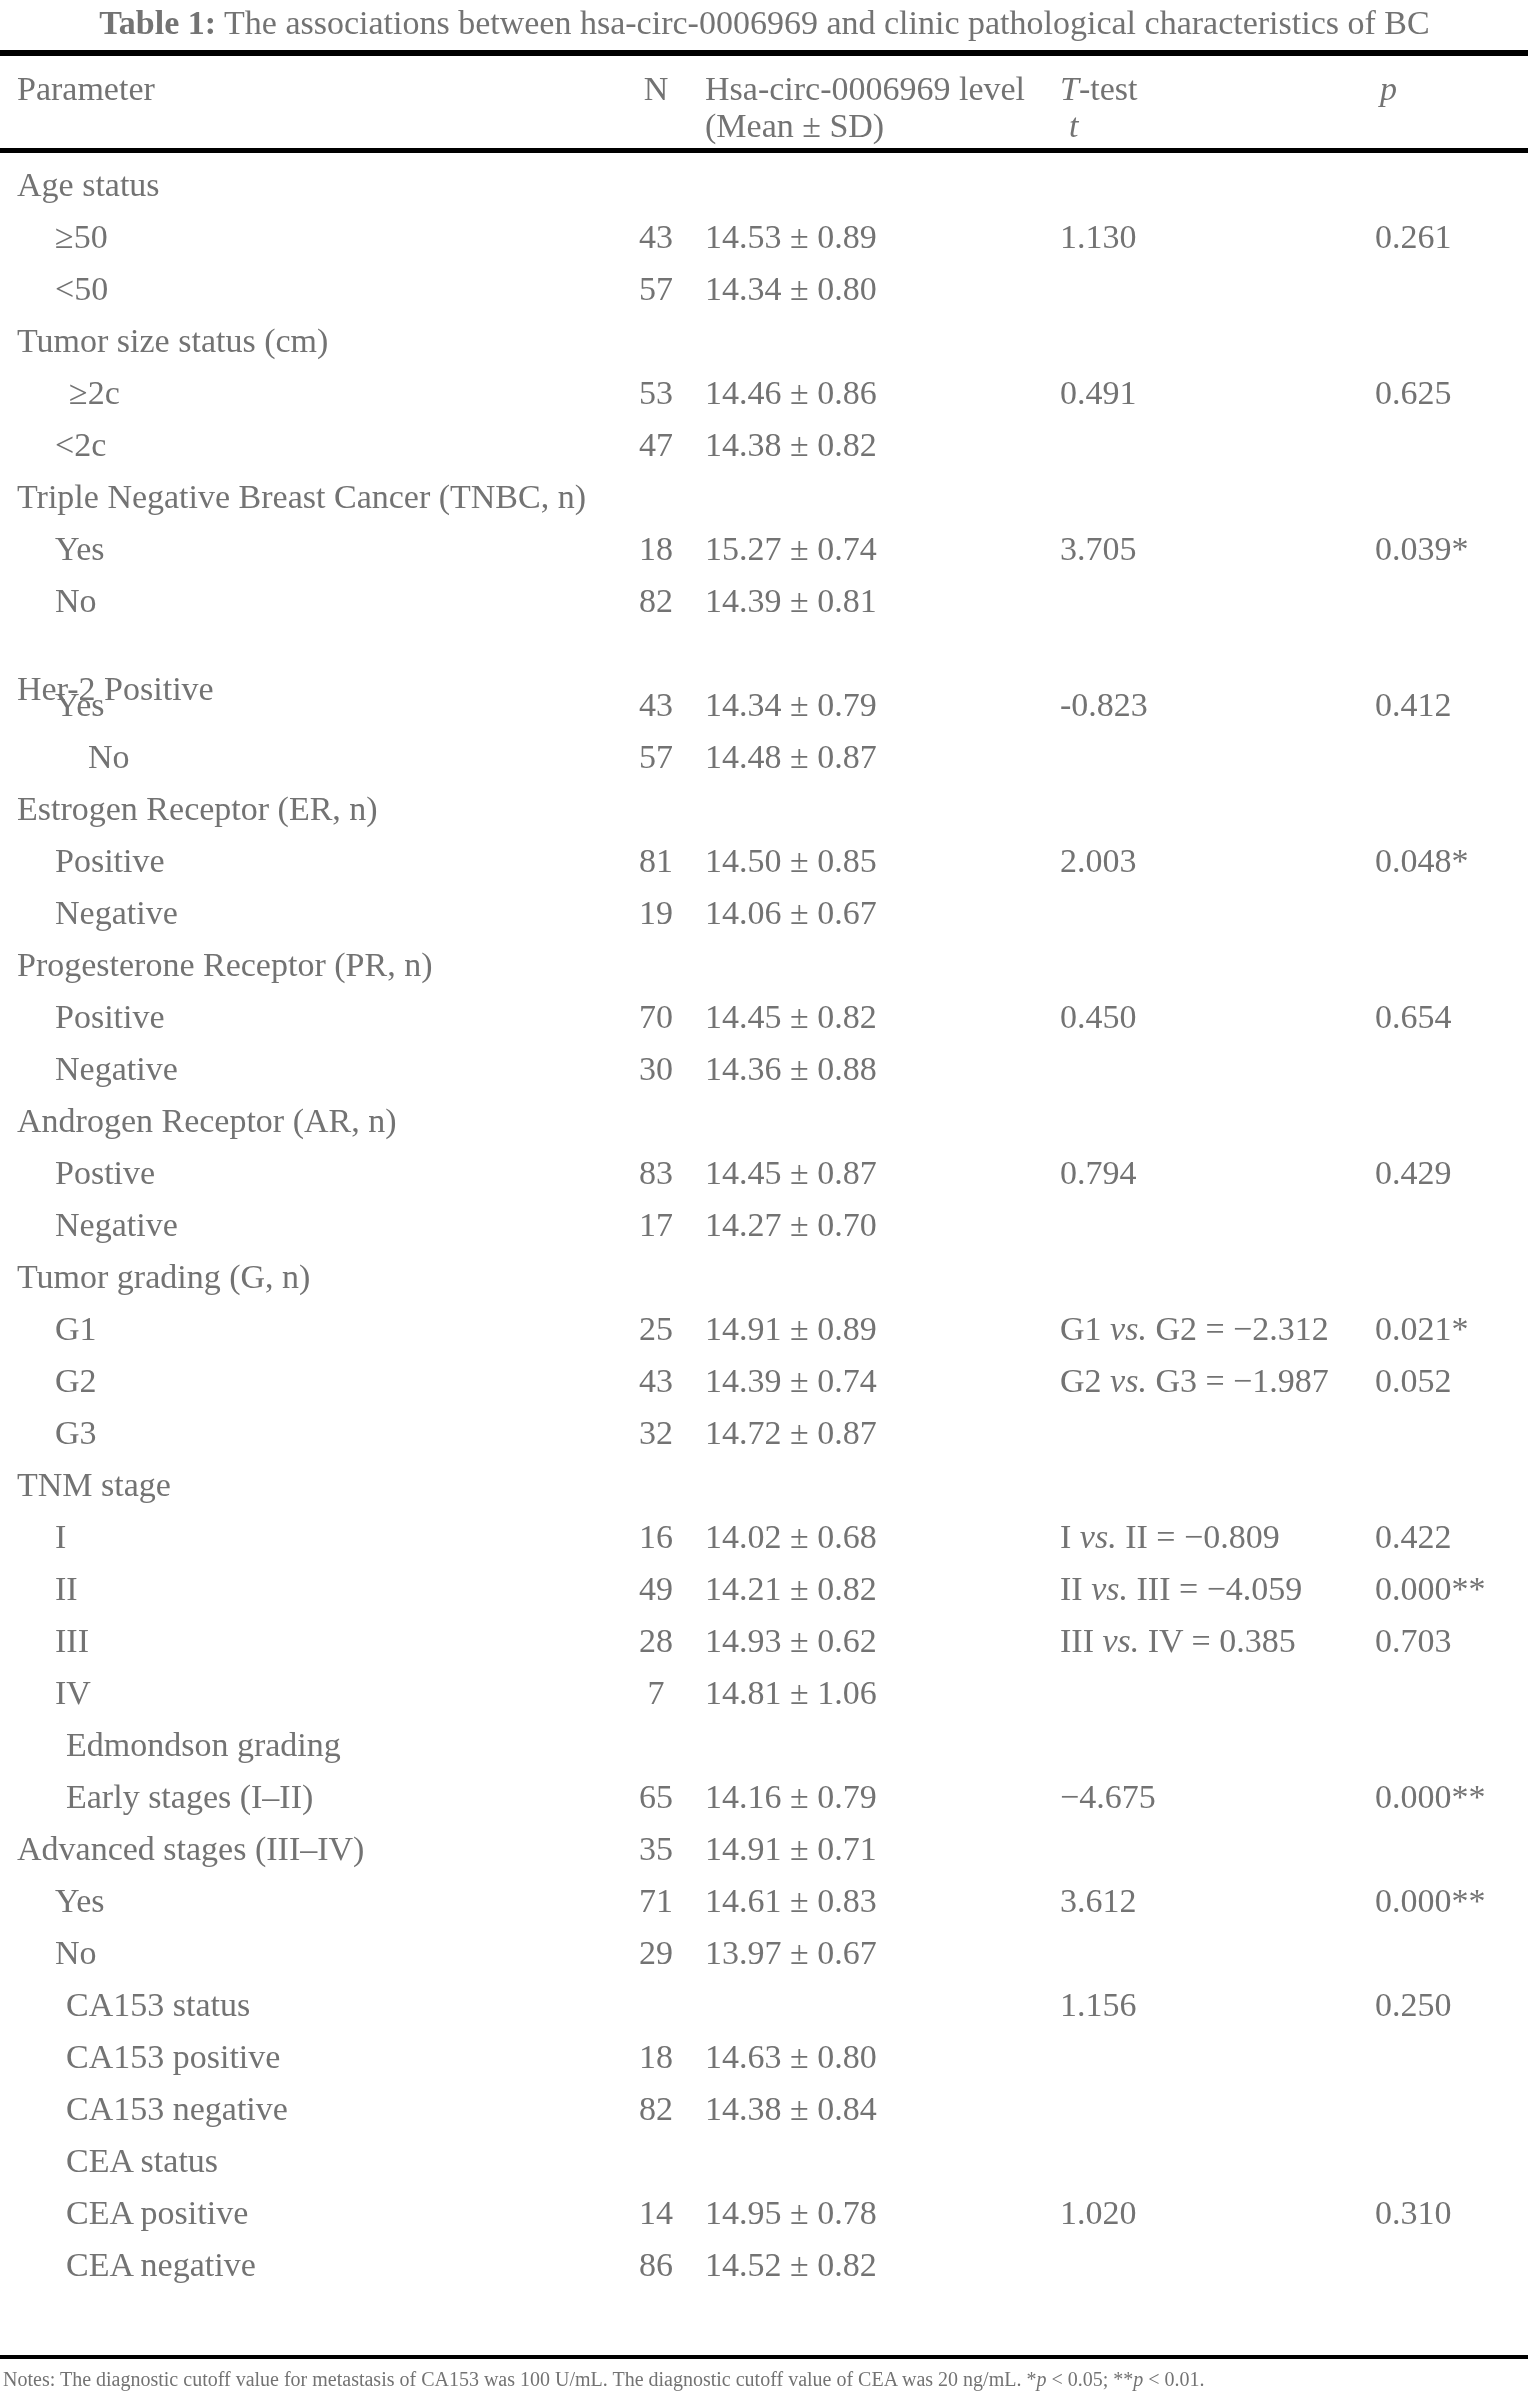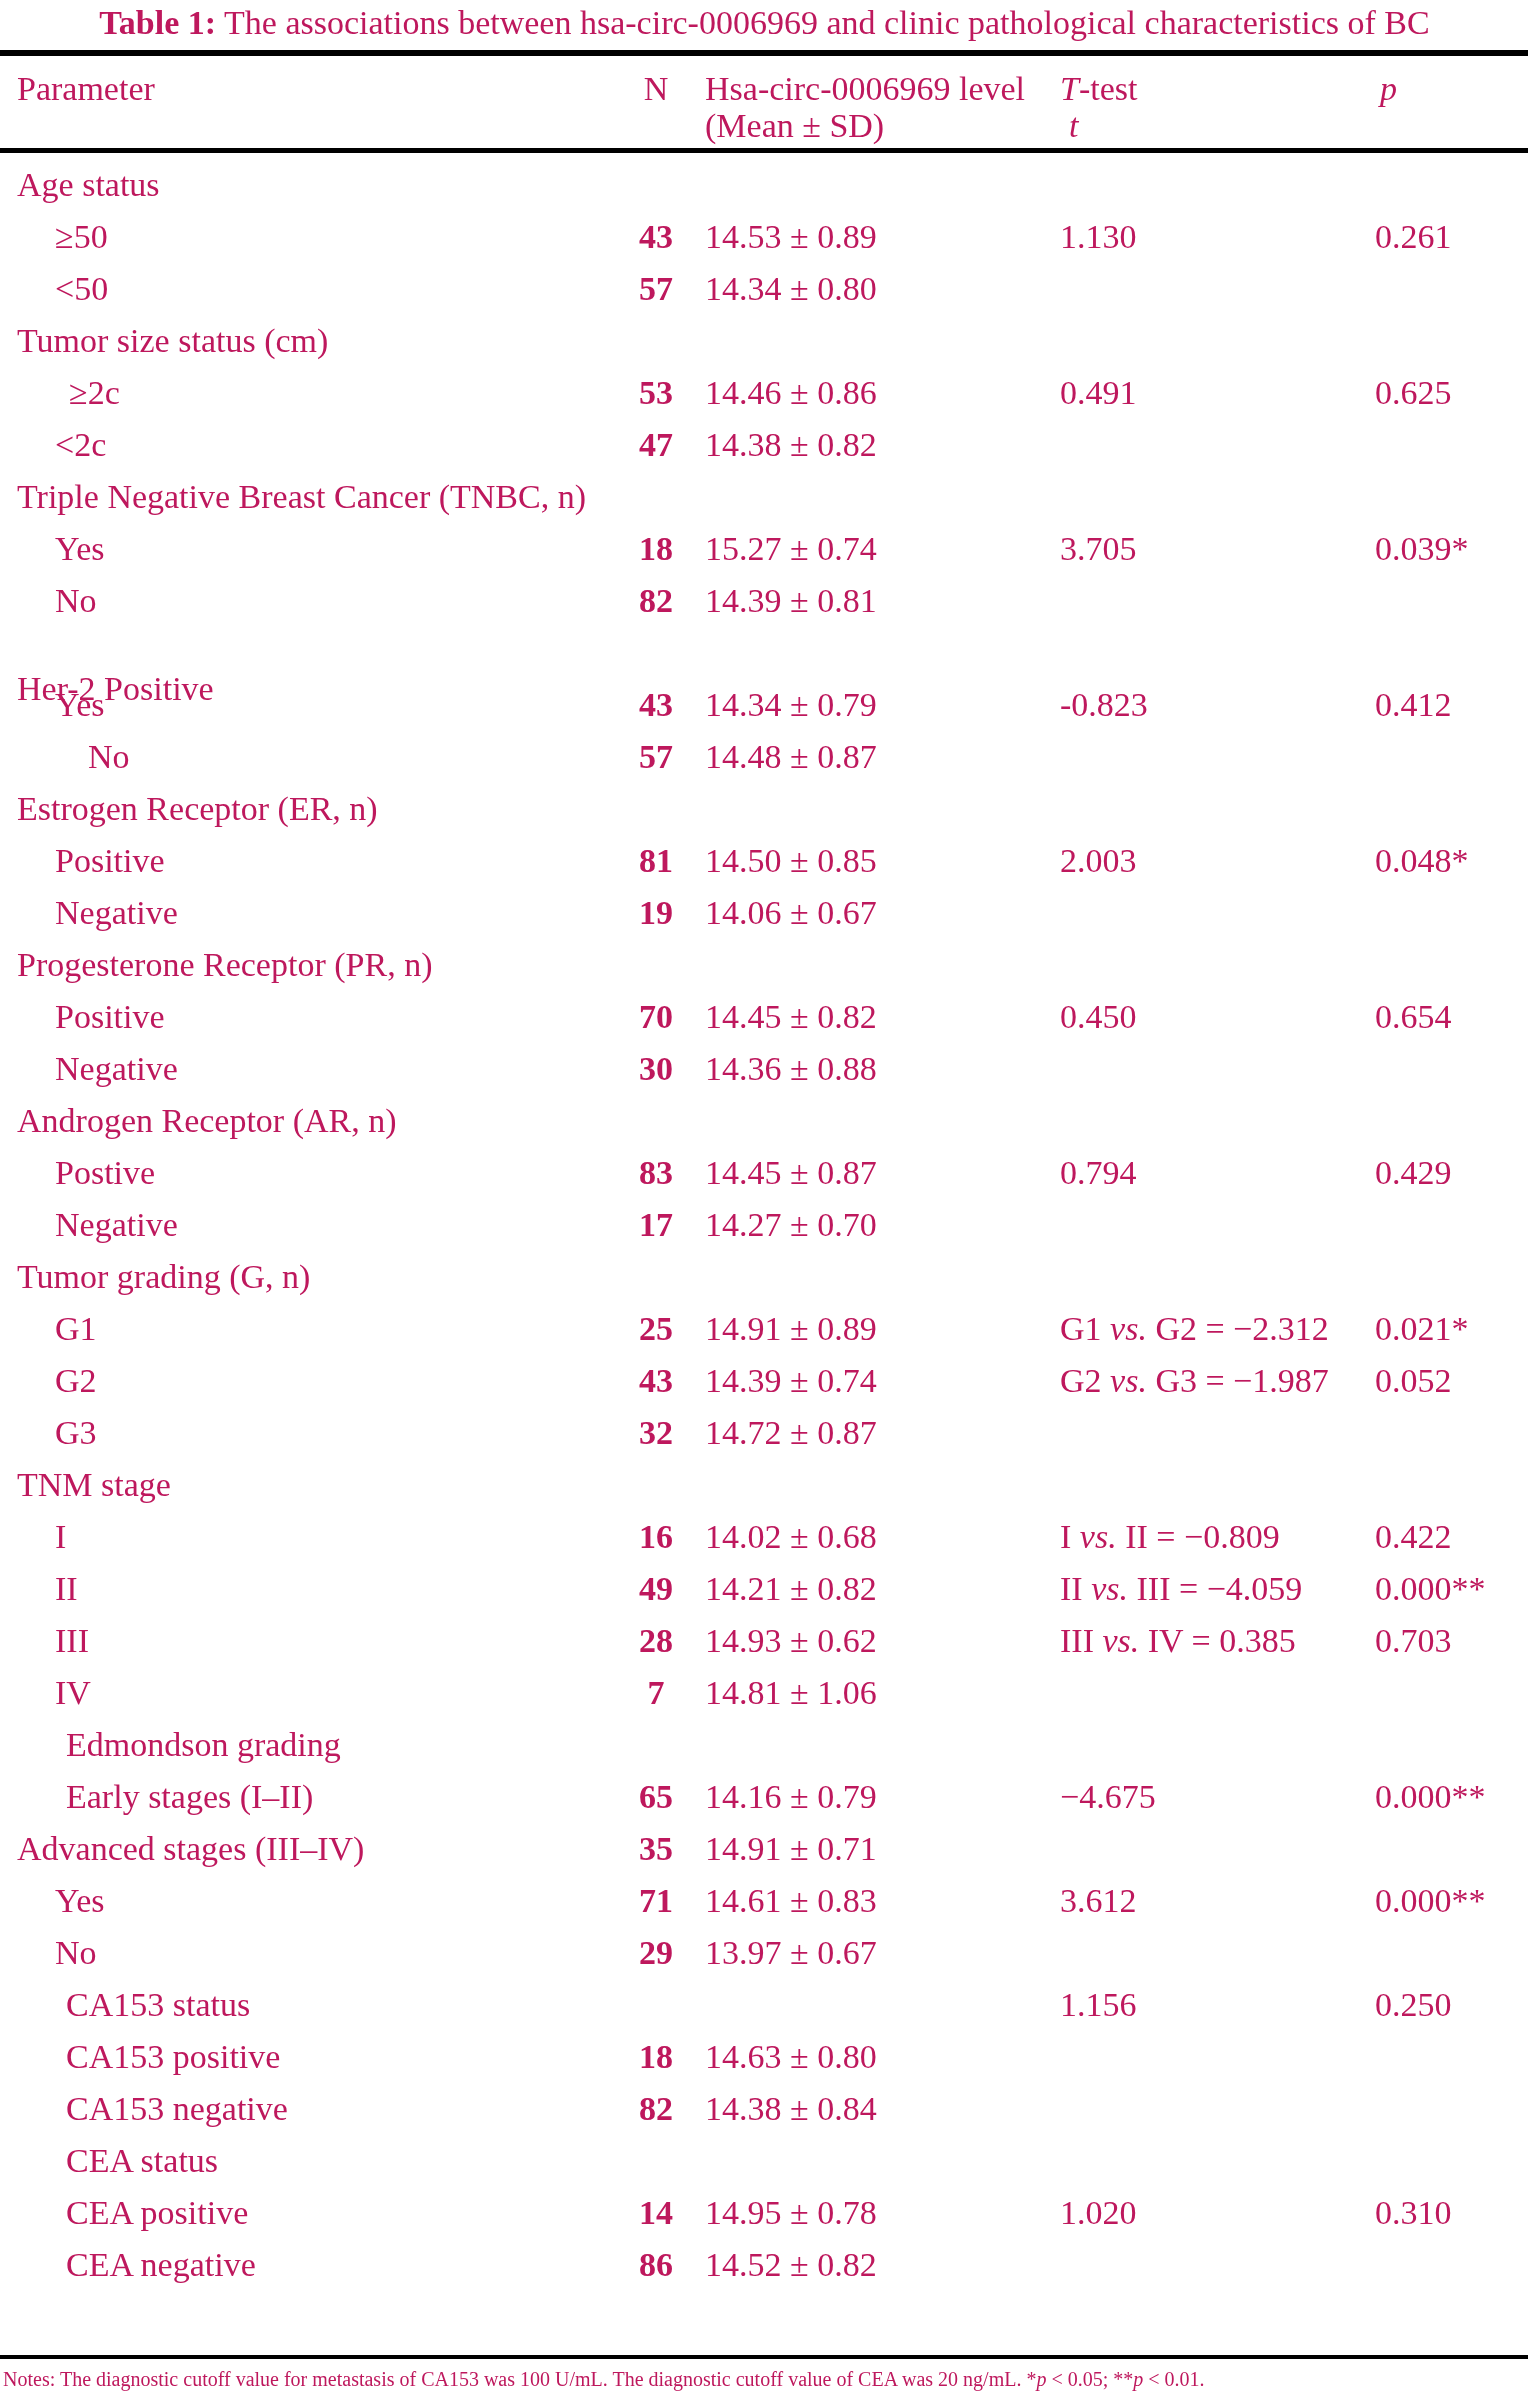--- a/index.html
+++ b/index.html
@@ -1,38 +1,38 @@
 <!DOCTYPE html>
 <html style="font-size:12.5px"><head>
 <meta charset="utf-8">
 <style>
   html,body{margin:0;padding:0;background:#ffffff;}
   #page{
-    position:relative;width:1529px;height:2401px;background:#ffffff;color:#be185d;
+    position:relative;width:1529px;height:2401px;background:#ffffff;color:#737373;
     font-family:"Liberation Serif","DejaVu Serif",serif;font-size:34px;overflow:hidden;
   }
   .rule{position:absolute;left:0;width:1529px;background:#000;}
   #rule-top{top:50px;height:5.5px;}
   #rule-mid{top:148px;height:4.7px;}
   #rule-bottom{top:2355px;height:3.9px;}
   #title{position:absolute;top:1.6px;left:0;width:1529px;text-align:center;
          font-size:34px;line-height:42px;white-space:nowrap;}
   #title .tlabel{font-weight:bold;}
   .hcell{position:absolute;height:39px;line-height:39px;white-space:nowrap;}
   #h-param{left:17px;top:69px;}
   #h-n{left:617px;top:69px;width:78px;text-align:center;}
   #h-level1{left:705px;top:69px;}
   #h-level2{left:705px;top:106px;}
   #h-t1{left:1060px;top:69px;}
   #h-t2{left:1069px;top:106px;font-style:italic;}
   #h-p{left:1380px;top:69px;font-style:italic;}
   #rows{position:absolute;top:159px;left:0;width:1529px;}
   .row{position:relative;height:52px;}
   .cell{position:absolute;top:0;height:52px;line-height:52px;white-space:nowrap;}
-  .c-n{left:617px;width:78px;text-align:center;font-weight:bold;}
+  .c-n{left:617px;width:78px;text-align:center;}
   .c-level{left:705px;}
   .c-t{left:1060px;}
   .c-p{left:1375px;}
   #notes{position:absolute;top:2362px;left:3.1px;width:1524px;font-size:20px;
          line-height:34px;white-space:nowrap;}
   i{font-style:italic;}
 </style>
 </head>
 <body>
 

